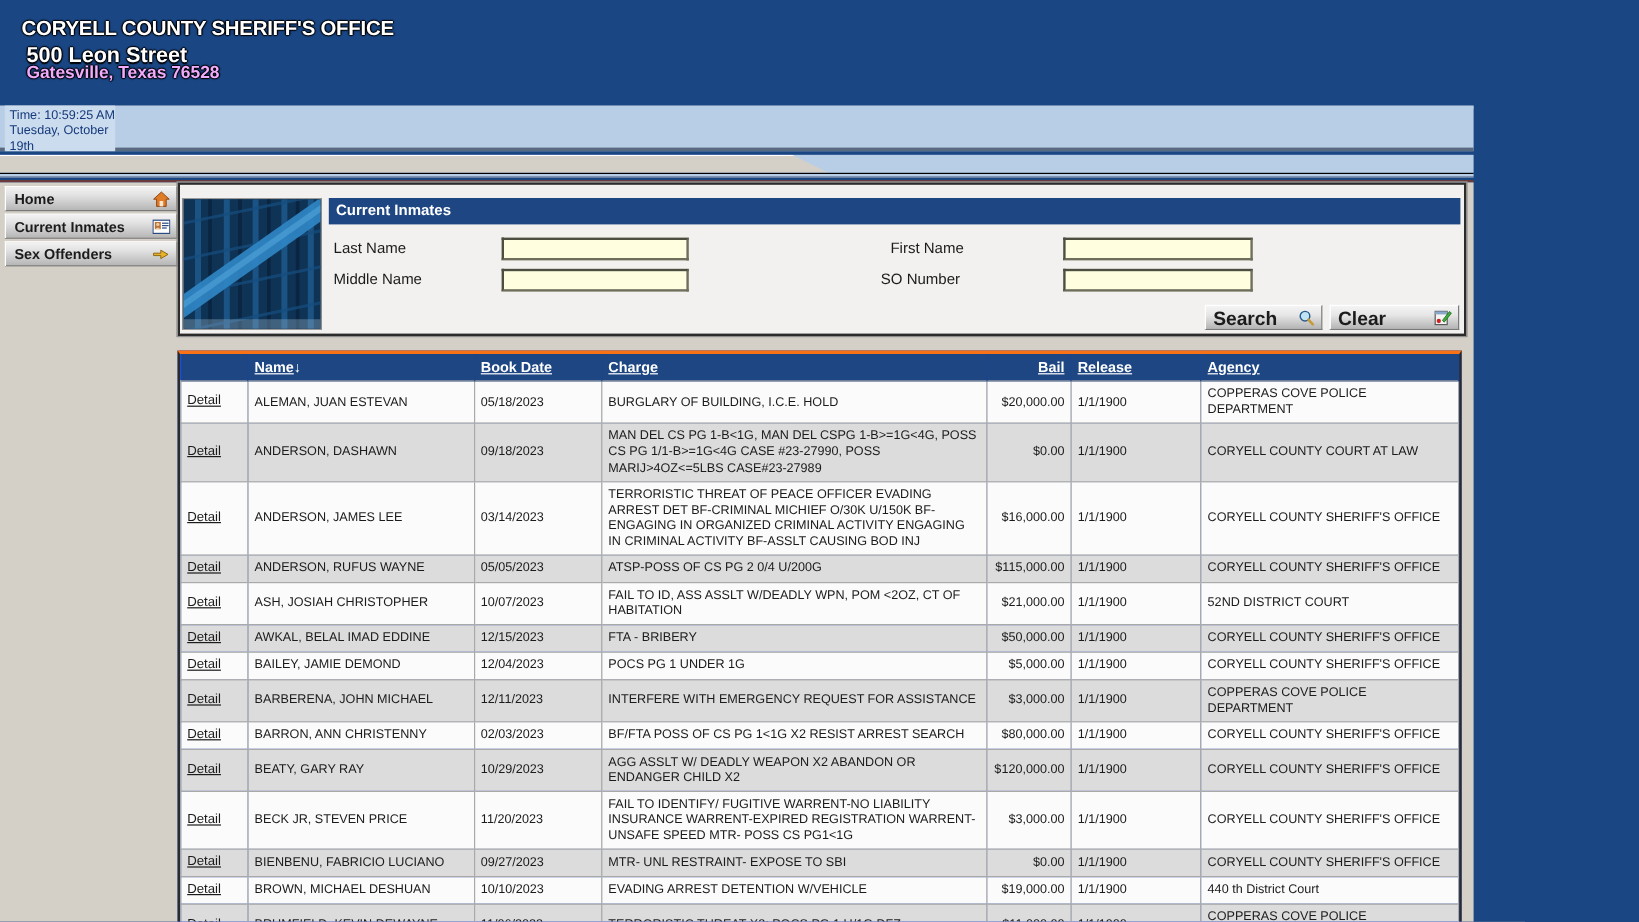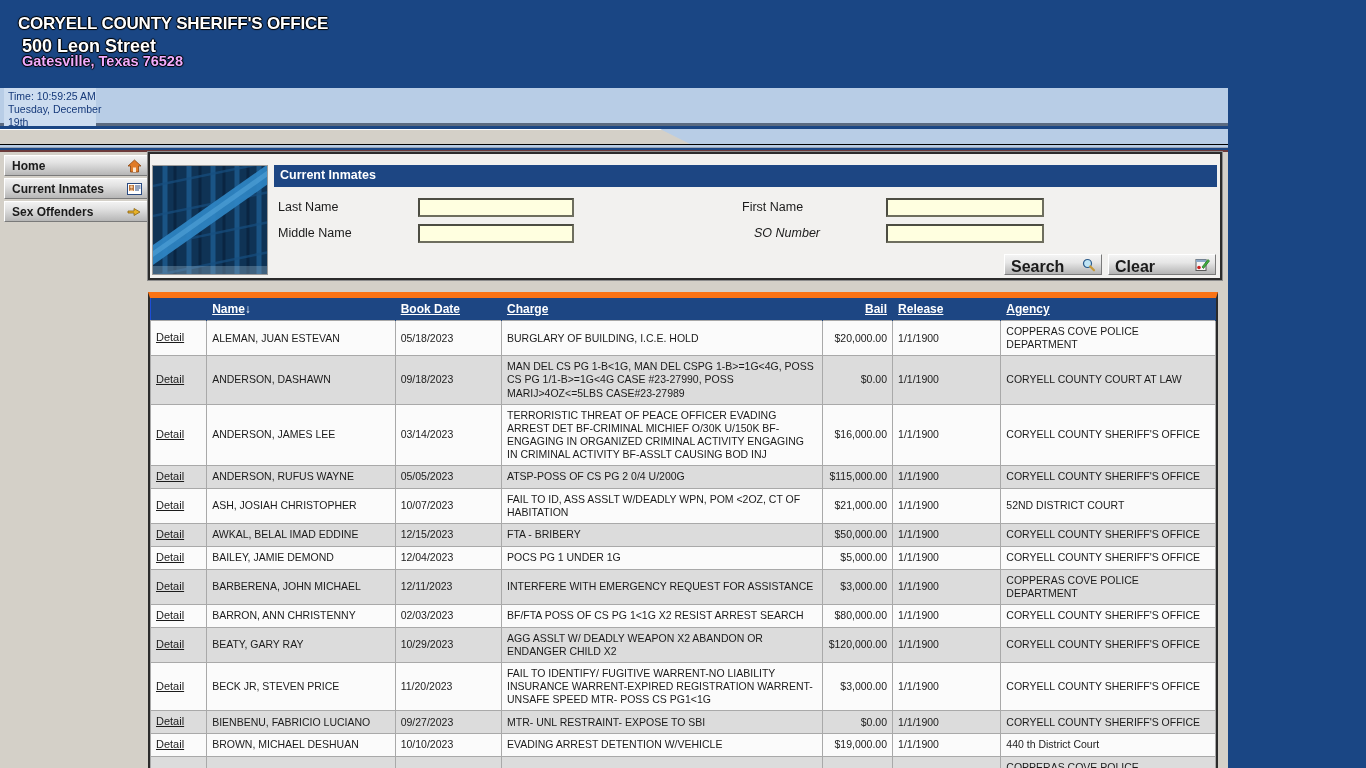--- a/index.html
+++ b/index.html
@@ -168,21 +168,21 @@
     font-size: 12px;
     padding: 0 3px;
   }
 
   #lbl-last   { left: 128px; top: 46px; }
   #inp-last   { left: 268px; top: 44px; width: 156px; }
   #lbl-first  { left: 592px; top: 46px; }
   #inp-first  { left: 736px; top: 44px; width: 158px; }
   #lbl-middle { left: 128px; top: 72px; }
   #inp-middle { left: 268px; top: 70px; width: 156px; }
-  #lbl-so     { left: 604px; top: 72px; font-style: italic; }
+  #lbl-so     { left: 584px; top: 72px; }
   #inp-so     { left: 736px; top: 70px; width: 158px; }
 
   .actionbtn {
     position: absolute; top: 100px;
     height: 21px;
     background: linear-gradient(to bottom, #f4f4f4 0%, #e6e6e6 40%, #b4b4b4 100%);
     border: 1px solid #7a7a7a;
     border-top-color: #ffffff;
     border-left-color: #ffffff;
     cursor: pointer;
@@ -198,21 +198,21 @@
     position: absolute; right: 5px; top: 3px;
     width: 15px; height: 14px;
   }
 
   
   #results-wrap {
     position: absolute; left: 0px; top: 140px;
     width: 1070px; height: 476px;
     border-left: 2px solid #2b2b2b;
     border-right: 2px solid #2b2b2b;
-    border-top: 6px solid #f97316;
+    border-top: 3px solid #f97316;
     overflow: hidden;
     background: #1d4ed8;
   }
   table#results {
     border-collapse: collapse;
     width: 1066px;
     table-layout: fixed;
   }
   table#results th {
     background: #1d4683;
@@ -259,21 +259,21 @@
 <div id="masthead">
   <div id="agency-name">CORYELL COUNTY SHERIFF'S OFFICE</div>
   <div id="agency-street">500 Leon Street</div>
   <div id="agency-city">Gatesville, Texas 76528</div>
 </div>
 
 <div id="timeband-shadow"></div>
 <div id="timeband"></div>
 <div id="time-hl"></div>
 <div class="timeline" id="time-line1">Time: 10:59:25 AM</div>
-<div class="timeline" id="time-line2">Tuesday, December</div>
+<div class="timeline" id="time-line2">Tuesday, October</div>
 <div class="timeline" id="time-line3">19th</div>
 
 <div id="tabstrip"></div>
 <div id="tab-shape"></div>
 <div id="tabstrip-rule1"></div>
 <div id="tabstrip-rule2"></div>
 <div id="tabstrip-rule3"></div>
 <div id="body-bg"></div>
 
 <div id="sidebar">

